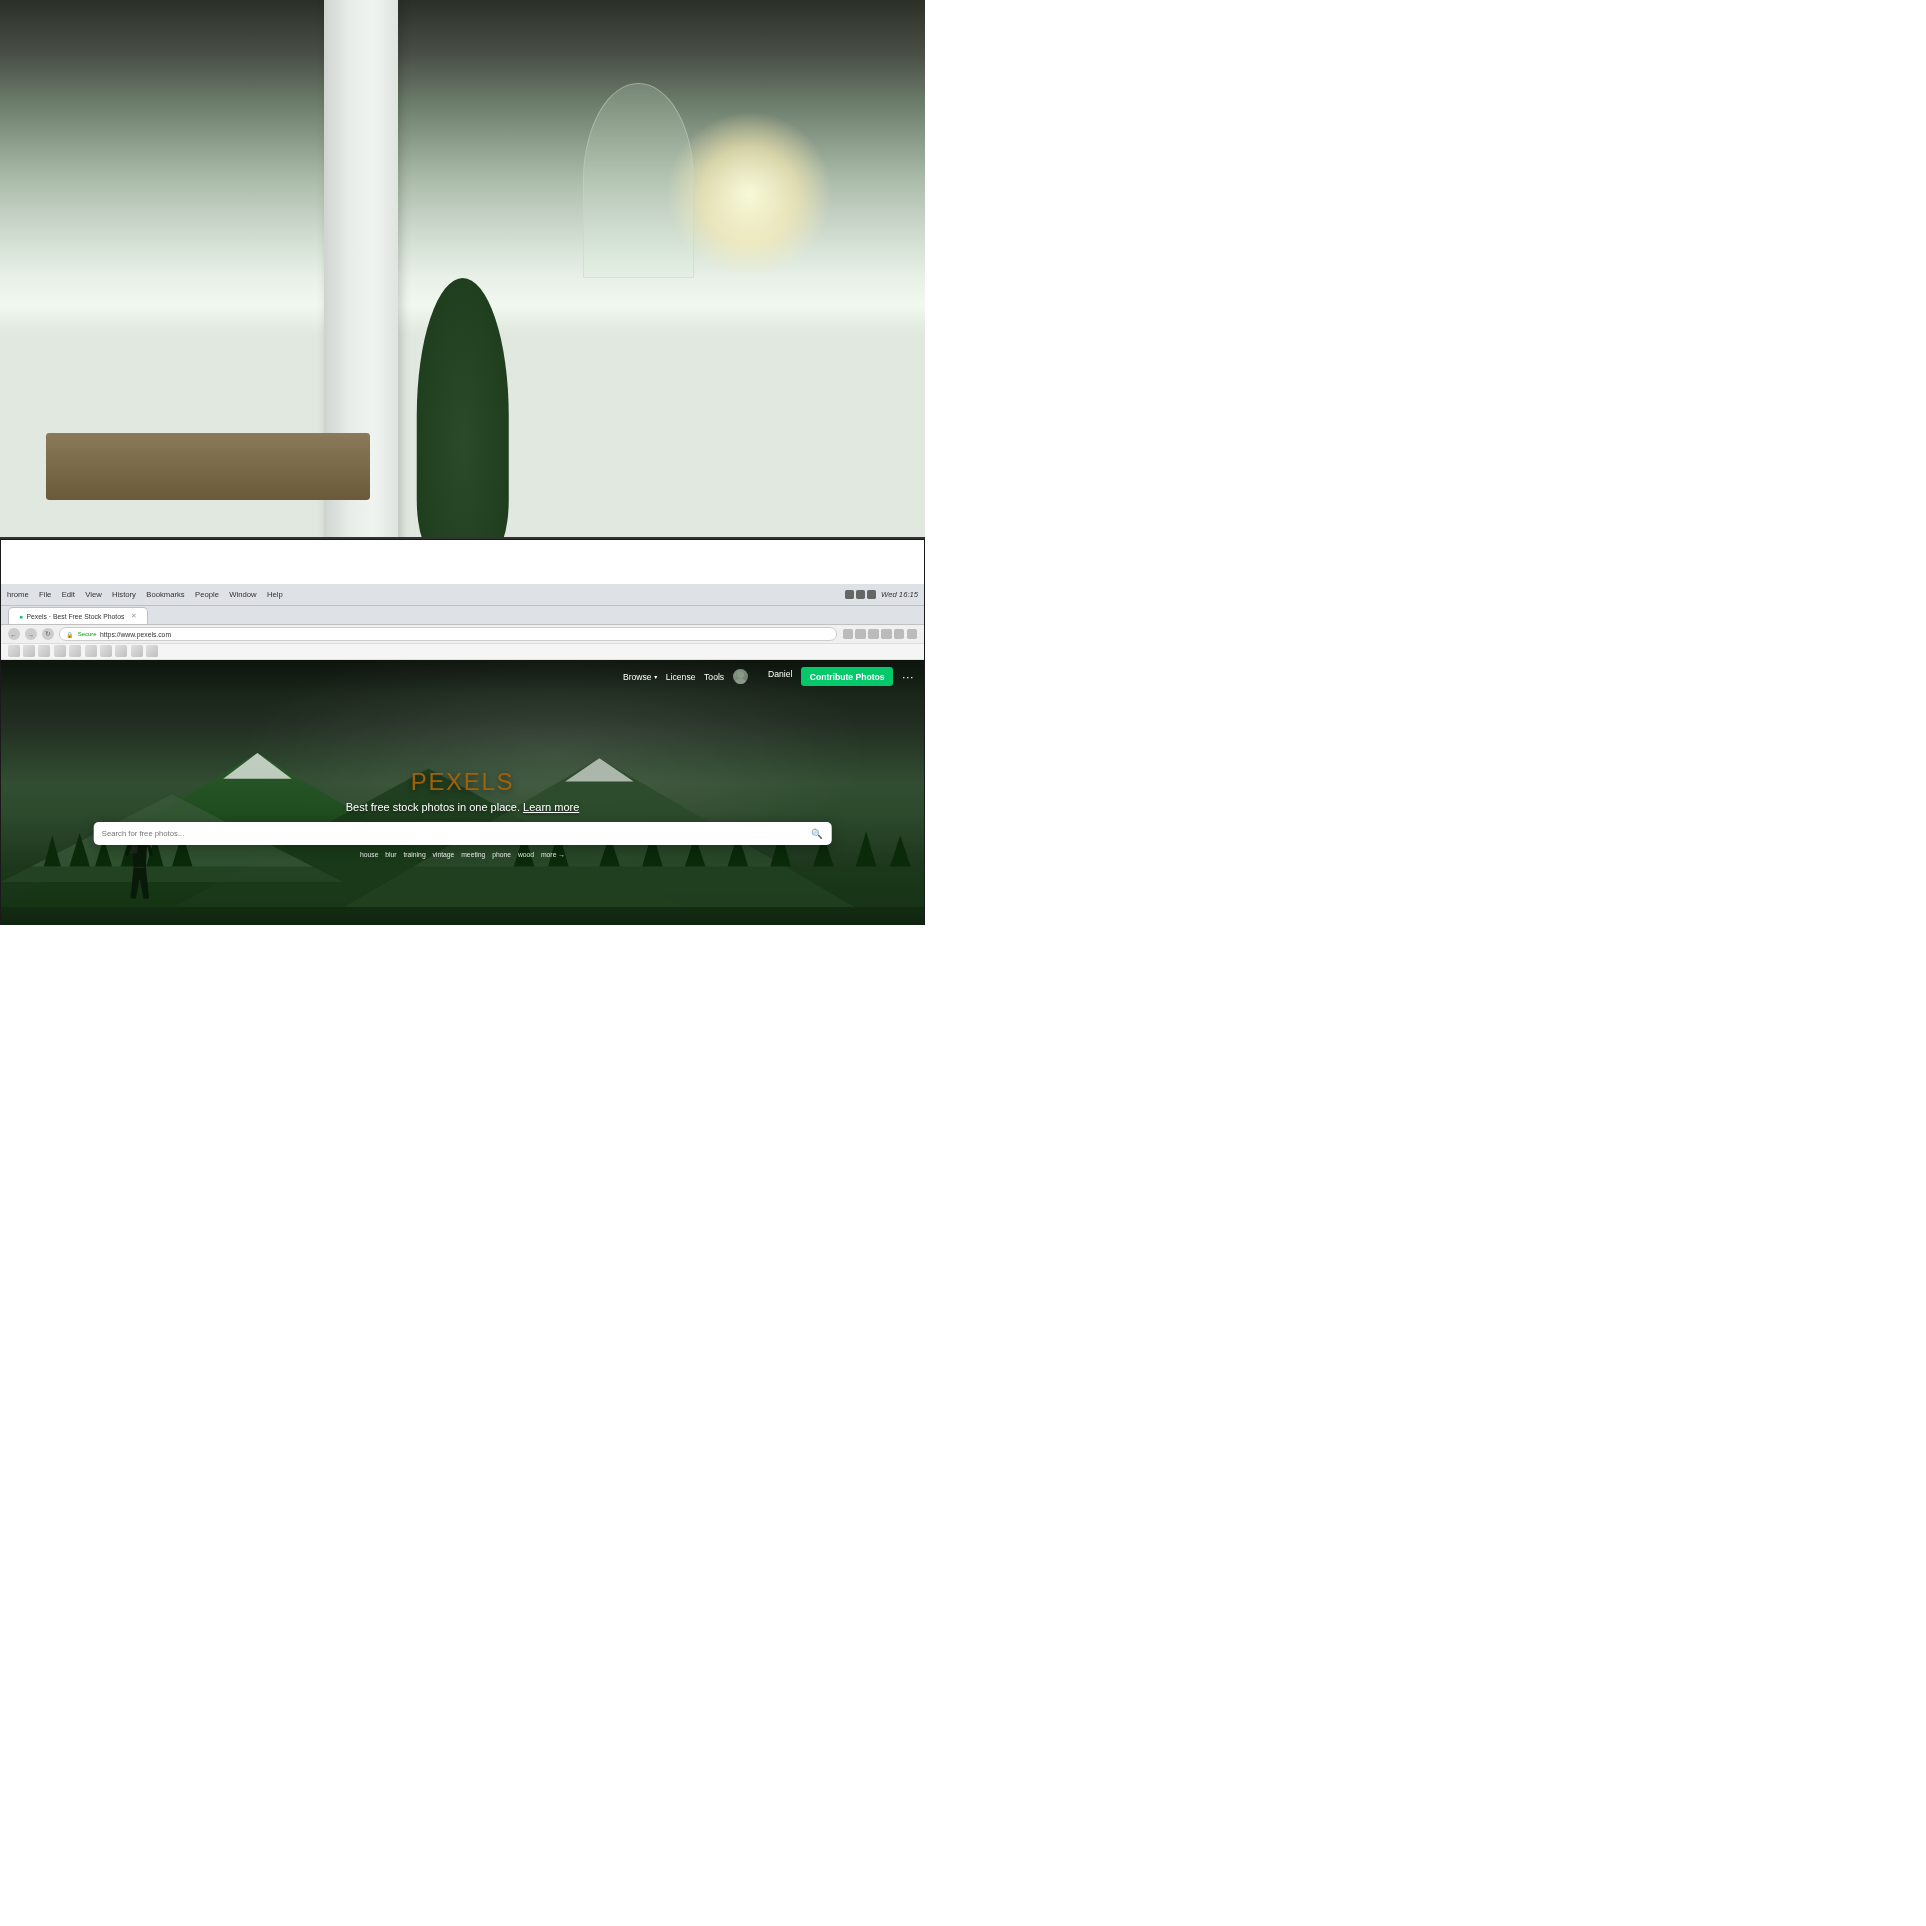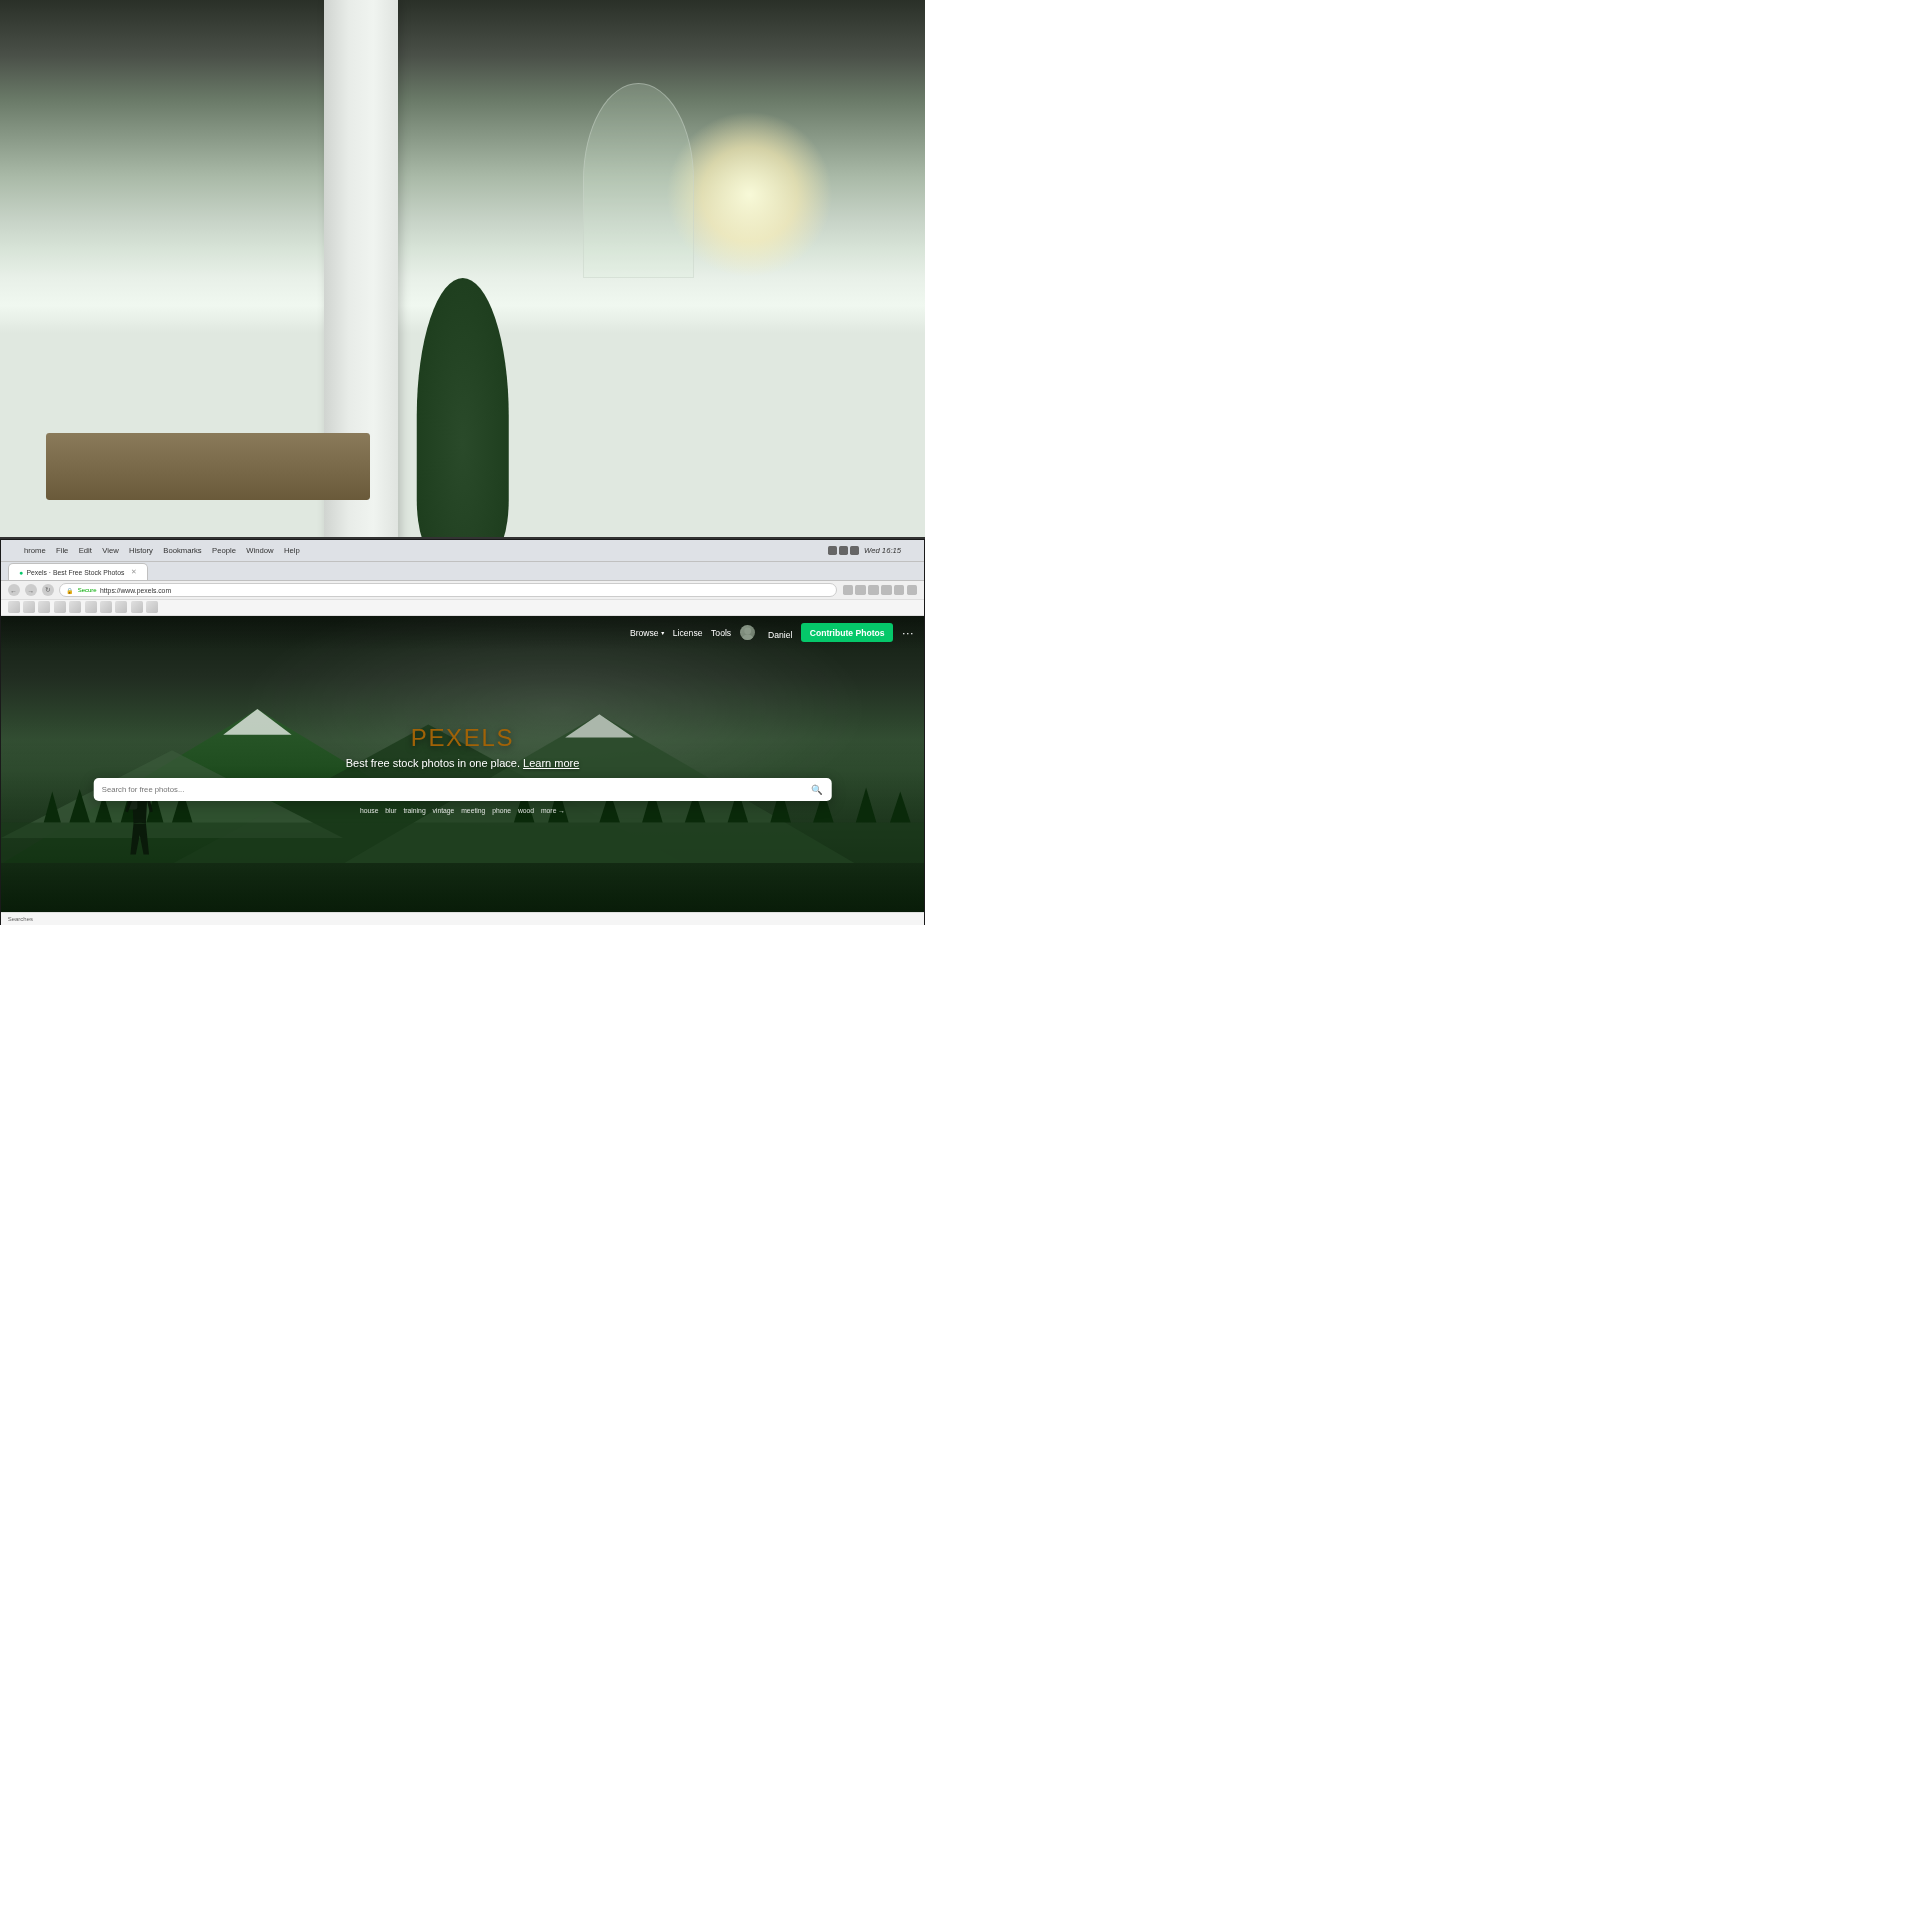--- a/index.html
+++ b/index.html
@@ -110,23 +110,24 @@
       background: #fff;
       margin: 1.7px 0.9px 0;
     }
 
     
     .browser-chrome {
       background: #dee1e6;
       height: 22px;
       display: flex;
       align-items: center;
-      padding: 0 23px;
+      padding: 0 6px;
       gap: 5.1px;
       border-bottom: 0.9px solid #c0c0c0;
+      margin-top: 44px;
     }
 
     .browser-menu-items {
       display: flex;
       gap: 10.3px;
       font-size: 7.7px;
       color: #333;
       flex: 1;
     }
 
@@ -346,22 +347,22 @@
     }
 
     .nav-tools {
       color: #fff;
       font-size: 8.6px;
       cursor: pointer;
     }
 
     .nav-user {
       display: flex;
-      align-items: flex-end;
-      gap: 13px;
+      align-items: flex-start;
+      gap: 20px;
       cursor: pointer;
     }
 
     .user-avatar {
       width: 15.4px;
       height: 15.4px;
       border-radius: 50%;
       background: linear-gradient(135deg, #8a9888, #6a7868);
       overflow: hidden;
     }

